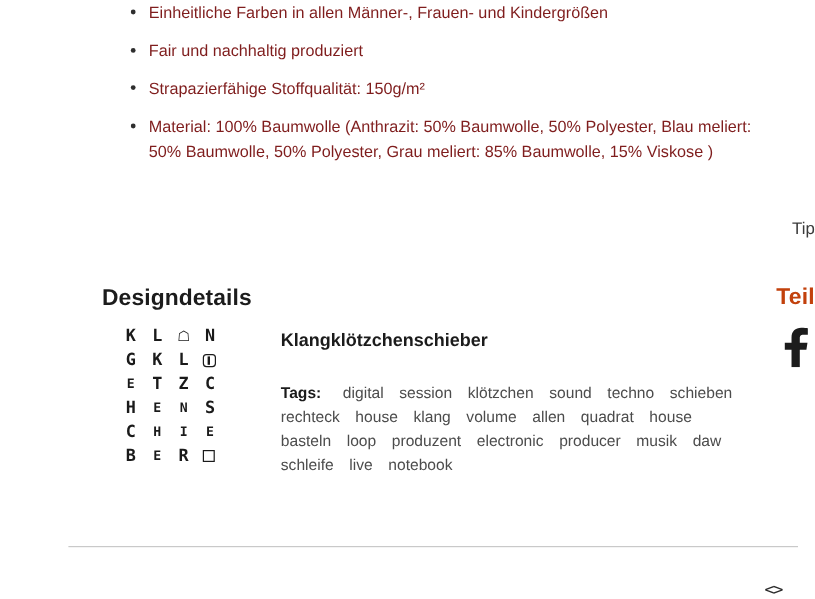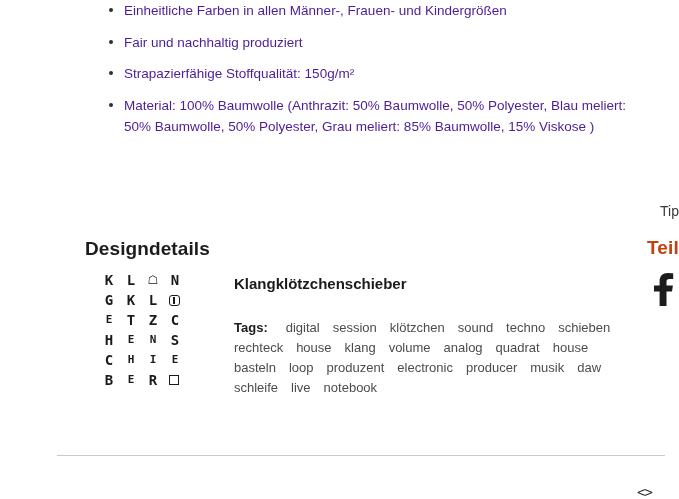--- a/index.html
+++ b/index.html
@@ -25,21 +25,21 @@
   }
   .features ul {
     margin: 0;
     padding: 0 0 0 18px;
     list-style: none;
   }
   .features li {
     position: relative;
     font-size: 13.5px;
     line-height: 21.5px;
-    color: #4c1d95;
+    color: #7f1d1d;
     padding: 0 0 0 2px;
     margin: 0 0 10px 0;
   }
   .features li:before {
     content: "";
     position: absolute;
     left: -13px;
     top: 8px;
     width: 4px;
     height: 4px;
@@ -61,21 +61,20 @@
     width: 40px;
     height: 100%;
   }
   .tip-label {
     position: absolute;
     right: 0px;
     top: 182px;
     font-size: 14px;
     color: #3a3a3a;
     white-space: nowrap;
-    margin-top: 21px;
   }
   .teil-label {
     position: absolute;
     right: 0px;
     top: 237px;
     font-size: 19px;
     font-weight: bold;
     color: #c2410c;
     white-space: nowrap;
     letter-spacing: 0.2px;
@@ -297,21 +296,21 @@
     <a class="tag" href="#">digital</a>
     <a class="tag" href="#">session</a>
     <a class="tag" href="#">klötzchen</a>
     <a class="tag" href="#">sound</a>
     <a class="tag" href="#">techno</a>
     <a class="tag" href="#">schieben</a>
     <a class="tag" href="#">rechteck</a>
     <a class="tag" href="#">house</a>
     <a class="tag" href="#">klang</a>
     <a class="tag" href="#">volume</a>
-    <a class="tag" href="#">analog</a>
+    <a class="tag" href="#">allen</a>
     <a class="tag" href="#">quadrat</a>
     <a class="tag" href="#">house</a>
     <a class="tag" href="#">basteln</a>
     <a class="tag" href="#">loop</a>
     <a class="tag" href="#">produzent</a>
     <a class="tag" href="#">electronic</a>
     <a class="tag" href="#">producer</a>
     <a class="tag" href="#">musik</a>
     <a class="tag" href="#">daw</a>
     <a class="tag" href="#">schleife</a>

